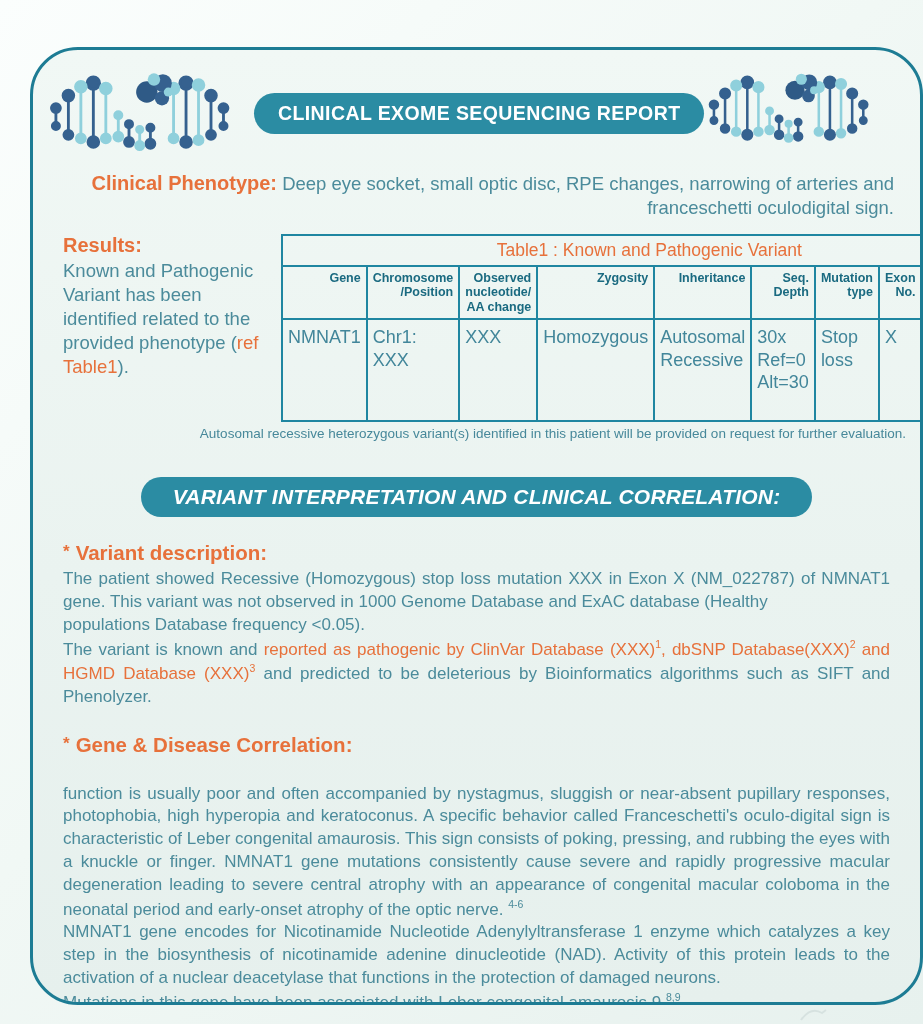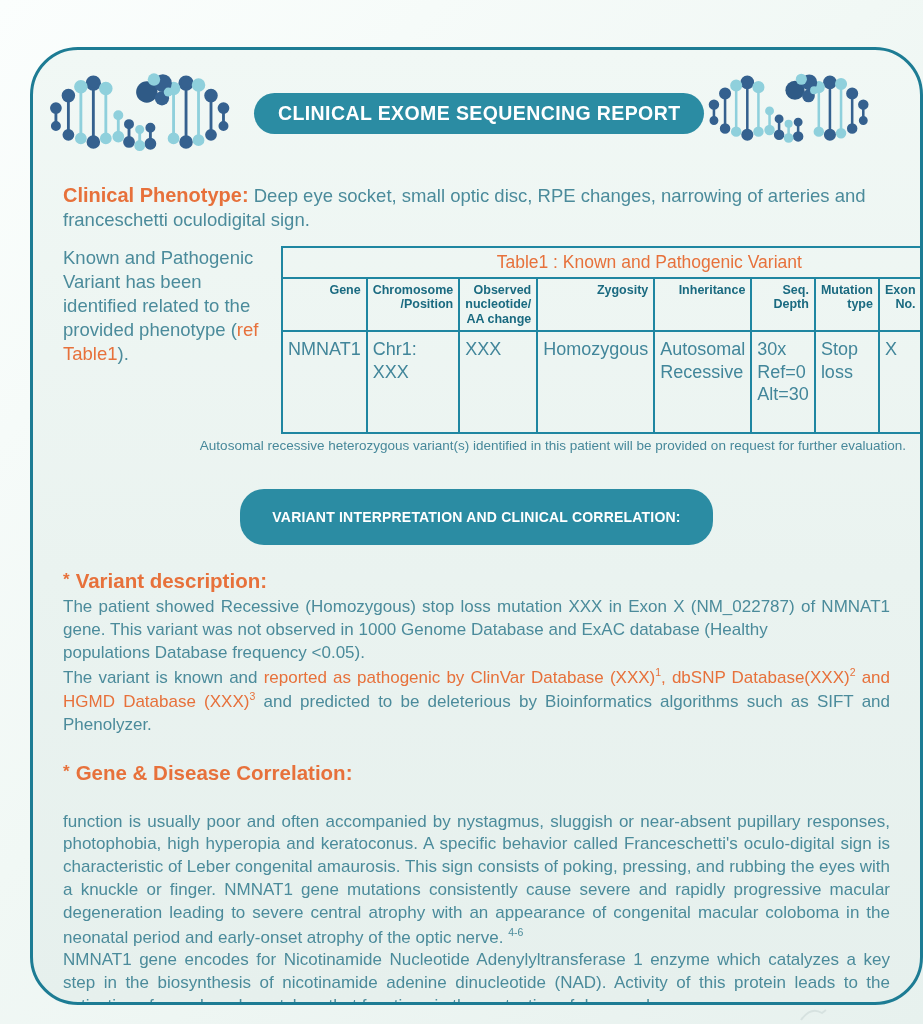--- a/index.html
+++ b/index.html
@@ -17,23 +17,23 @@
     border-radius: 48px;
     background: linear-gradient(180deg, #f1f8f5 0%, #eaf3f0 55%, #e6f0ed 100%);
     overflow: hidden;
     padding: 14px 14px 0 14px;
   }
   
   .header-row { display: flex; align-items: center; justify-content: space-between; margin-top: 6px; }
   .dna { flex: 0 0 auto; line-height: 0; }
   .banner { background: #2b8ca3; color: #ffffff; font-weight: bold; border-radius: 24px; white-space: nowrap; text-align: center; }
   .banner.b1 { font-size: 19.5px; letter-spacing: 0.4px; padding: 9px 24px; margin: 0 2px; }
-  .banner.b2 { display: inline-block; font-size: 14px; letter-spacing: 0.2px; padding: 20px 32px; }
-  
-  .phen { margin: 26px 12px 0 16px; font-size: 18.5px; line-height: 1.3; color: #4b8b9b; }
+  .banner.b2 { display: inline-block; font-size: 21px; letter-spacing: 0.2px; padding: 8px 32px; font-style: italic; }
+  
+  .phen { margin: 14px 12px 0 16px; font-size: 18.5px; line-height: 1.3; color: #4b8b9b; text-align: right; }
   .olabel { color: #e7713b; font-weight: bold; }
   .phen .olabel { font-size: 20px; }
   
   .results-row { display: flex; gap: 10px; margin: 14px 2px 0 16px; }
   .results-left { flex: 0 0 208px; }
   .results-left .olabel { font-size: 20px; display: block; margin-bottom: 2px; }
   .rtext { font-size: 18.5px; line-height: 1.3; color: #4b8b9b; }
   .orange { color: #e7713b; }
   table.vtable { flex: 1 1 auto; border-collapse: collapse; height: 152px; }
   table.vtable th, table.vtable td { border: 2px solid #1f86a1; padding: 4px 5px; }
@@ -128,20 +128,21 @@
     </span>
   </div>
 
   <p class="phen">
     <span class="olabel">Clinical Phenotype:</span>
     <span>Deep eye socket, small optic disc, RPE changes, narrowing of arteries and franceschetti oculodigital sign.</span>
   </p>
 
   <div class="results-row">
     <div class="results-left">
+      <span class="olabel">Results:</span>
       <div class="rtext">
         <span>Known and Pathogenic Variant has been identified related to the provided phenotype (</span><span class="orange">ref Table1</span><span>).</span>
       </div>
     </div>
     <table class="vtable">
       <colgroup>
         <col style="width:8.5%">
           <col style="width:13%">
           <col style="width:11%">
           <col style="width:13%">

